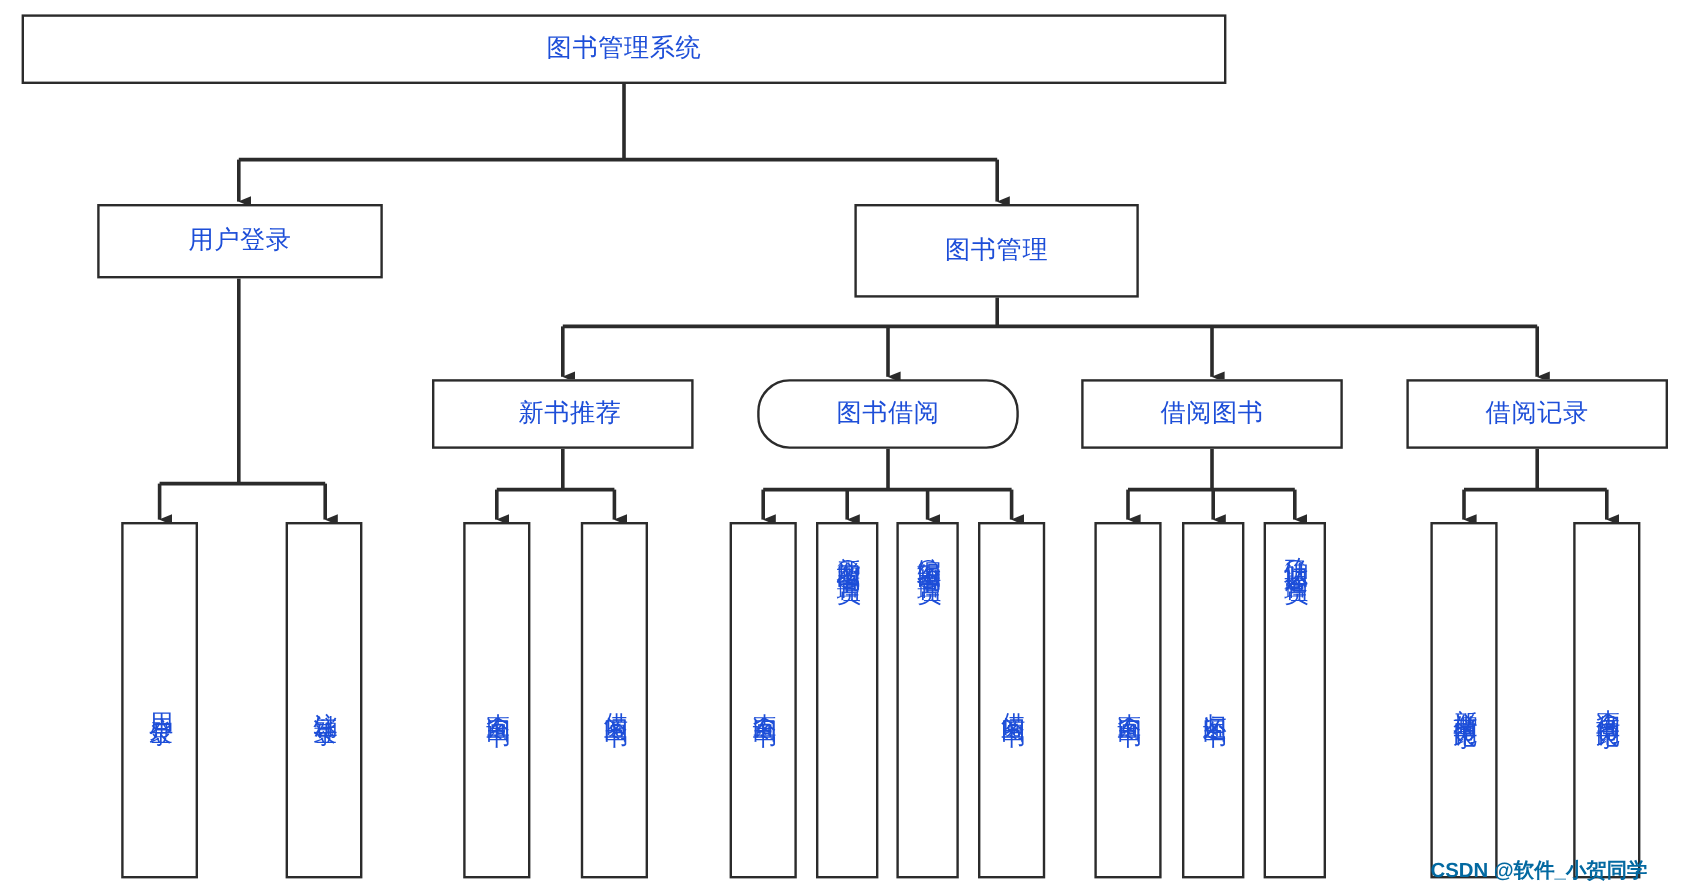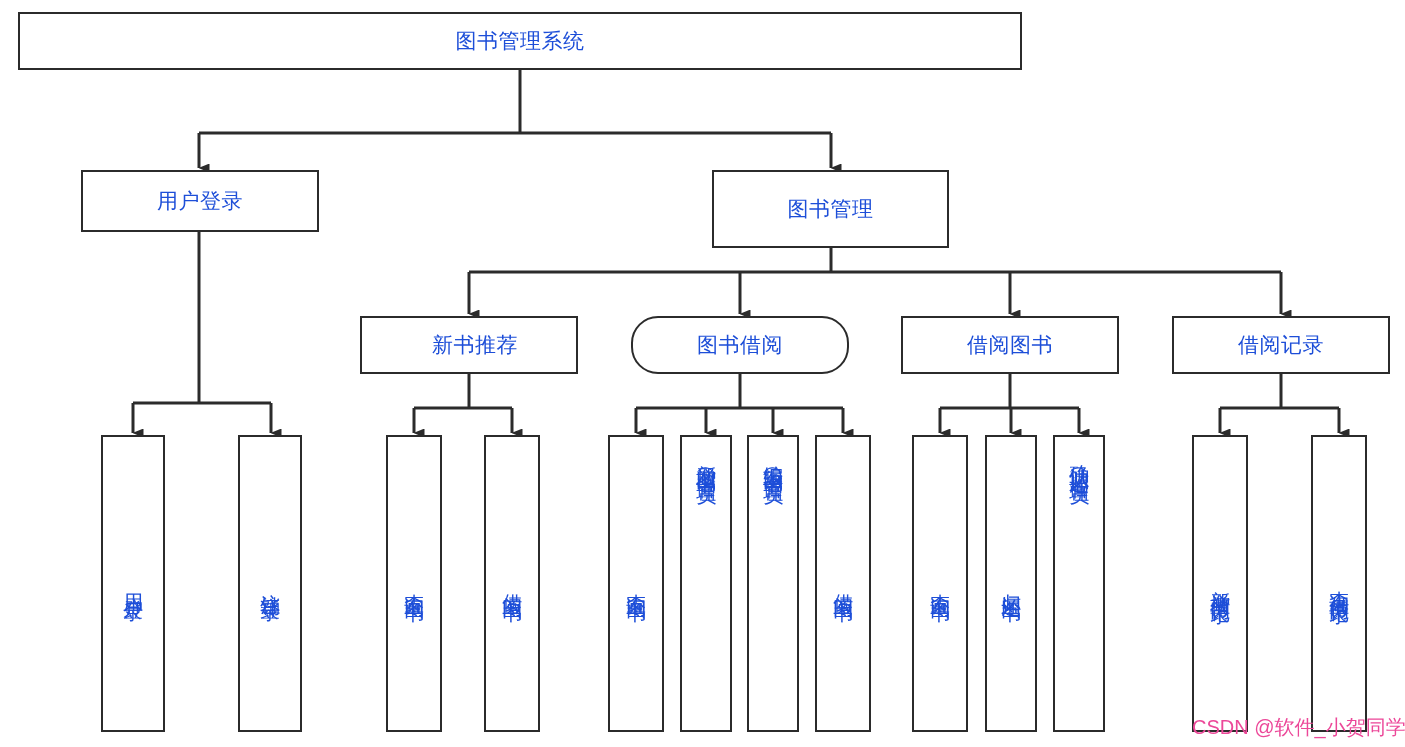--- a/index.html
+++ b/index.html
@@ -55,24 +55,25 @@
     font-size: 20px;
   }
   .node.leaf.centered {
     align-items: center;
     padding-top: 0;
   }
   .watermark {
     position: absolute;
     left: 1192px;
     top: 714px;
-    font-size: 20px;
-    color: #ec4899;
+    font-size: 17px;
+    color: #0369a1;
     z-index: 3;
     white-space: nowrap;
+    font-weight: bold;
   }
 </style>
 </head>
 <body>
 
 <div id="diagram-root">
 
   <svg class="connectors" viewBox="0 0 1405 747" xmlns="http://www.w3.org/2000/svg">
     <defs>
       <marker id="arrowhead" markerWidth="9" markerHeight="11" refX="4.5" refY="10.5" orient="auto" markerUnits="userSpaceOnUse">

